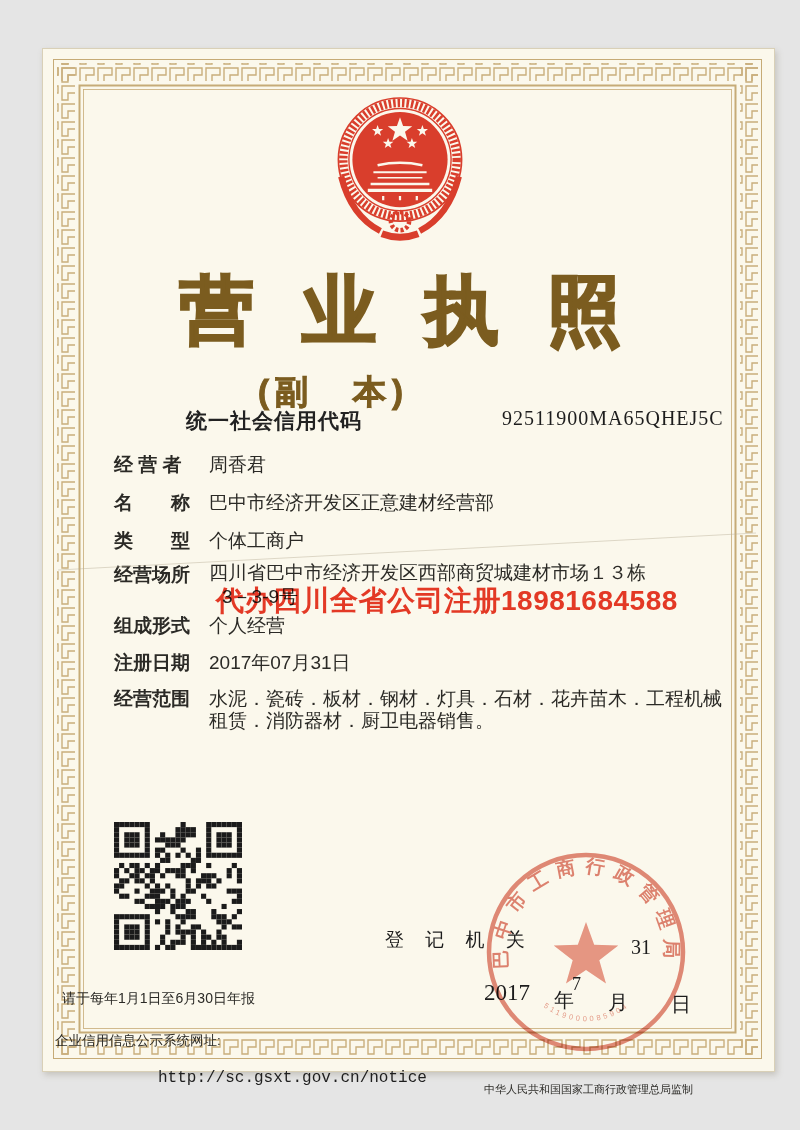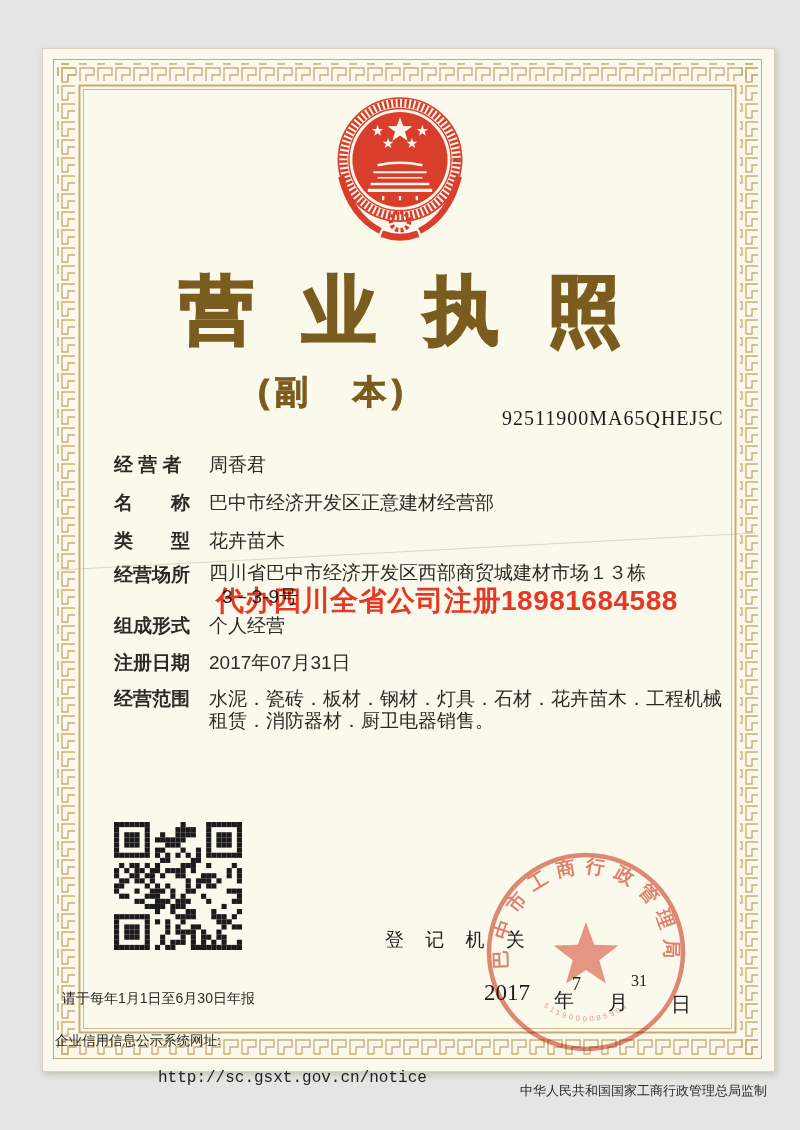--- a/index.html
+++ b/index.html
@@ -23,21 +23,21 @@
   .watermark{position:absolute;left:216px;top:582px;font-size:28px;font-weight:700;color:#e73a28;
              white-space:nowrap;mix-blend-mode:multiply;letter-spacing:0.5px;text-align:right;}
   .qr{position:absolute;left:114px;top:822px;}
   .registrar{position:absolute;left:385px;top:927px;font-size:19px;color:#1c1c1c;letter-spacing:8px;white-space:nowrap;}
   .d-serif{font-family:"Liberation Serif",serif;color:#1c1c1c;position:absolute;white-space:nowrap;}
   .d-cjk{position:absolute;font-size:20px;color:#1c1c1c;white-space:nowrap;}
   .annual-note{position:absolute;left:62px;top:990px;font-size:14px;color:#2b2a26;white-space:nowrap;}
   .footer-url{position:absolute;left:158px;top:1069px;font-size:16px;color:#1e1e1e;
               font-family:"Liberation Mono",monospace;white-space:nowrap;}
   .footer-label{position:absolute;left:55px;top:1032px;font-size:13.5px;color:#2b2a26;white-space:nowrap;}
-  .footer-issuer{position:absolute;left:520px;top:1082px;font-size:13px;color:#2b2a26;white-space:nowrap;}
+  .footer-issuer{position:absolute;left:484px;top:1082px;font-size:11px;color:#2b2a26;white-space:nowrap;}
   .seal{position:absolute;left:478px;top:844px;mix-blend-mode:multiply;opacity:.92;}
   .crease{position:absolute;left:0;top:0;pointer-events:none;}
 </style>
 </head>
 <body>
 
 <div id="page">
 
   <div class="paper"></div>
 
@@ -80,30 +80,31 @@
       <path d="M34,59 H66" stroke-width="1"></path>
       <path d="M29,63.5 H71" stroke-width="1.8"></path>
       <path d="M27,68 H73" stroke-width="2.2"></path>
       <path d="M38,72 V75 M50,72 V75 M62,72 V75" stroke-width="1.6"></path>
     </g>
   </svg>
 
   <div class="title">营 业 执 照</div>
   <div class="subtitle">(副　本)</div>
 
+  <div class="credit-label">统一社会信用代码</div>
   <div class="credit-code">92511900MA65QHEJ5C</div>
 
   <div class="lbl" style="top:452px">经 营 者</div>
   <div class="val" style="top:452px">周香君</div>
 
   <div class="lbl" style="top:490px">名　　称</div>
   <div class="val" style="top:490px">巴中市经济开发区正意建材经营部</div>
 
   <div class="lbl" style="top:528px">类　　型</div>
-  <div class="val" style="top:528px">花卉苗木</div>
+  <div class="val" style="top:528px">个体工商户</div>
 
   <div class="lbl" style="top:562px">经营场所</div>
   <div class="val" style="top:560px">四川省巴中市经济开发区西部商贸城建材市场１３栋</div>
   <div class="val" style="top:584px;left:222px">3－3-9号</div>
 
   <div class="lbl" style="top:613px">组成形式</div>
   <div class="val" style="top:613px">个人经营</div>
 
   <div class="lbl" style="top:650px">注册日期</div>
   <div class="val" style="top:650px">2017年07月31日</div>
@@ -405,21 +406,21 @@
       <rect x="115" y="120" width="5" height="5"></rect>
       <rect x="120" y="120" width="5" height="5"></rect>
     </svg>
 
   <div class="registrar">登 记 机 关</div>
 
   <div class="d-serif" style="left:484px;top:980px;font-size:23px">2017</div>
   <div class="d-cjk" style="left:554px;top:987px">年</div>
   <div class="d-serif" style="left:572px;top:974px;font-size:18px">7</div>
   <div class="d-cjk" style="left:608px;top:989px">月</div>
-  <div class="d-serif" style="left:631px;top:972px;font-size:16px">31</div>
+  <div class="d-serif" style="left:631px;top:936px;font-size:20px">31</div>
   <div class="d-cjk" style="left:671px;top:991px">日</div>
 
   <svg class="seal" width="216" height="216" viewBox="-108 -108 216 216">
     <defs>
       <path id="sealTopArc" d="M -73,30 A 79 79 0 1 1 73,30" fill="none"></path>
       <path id="sealBotArc" d="M -55.4,42 A 70 70 0 0 0 55.4,42" fill="none"></path>
     </defs>
     <circle r="97" fill="none" stroke="#e08272" stroke-width="4.5"></circle>
     <polygon points="0,-34 8.2,-11.3 32.3,-10.5 13.3,4.3 20,27.5 0,14 -20,27.5 -13.3,4.3 -32.3,-10.5 -8.2,-11.3" transform="translate(0 4)" fill="#e79182"></polygon>
     <text font-size="19" fill="#de7b6b" letter-spacing="9" font-weight="700">

